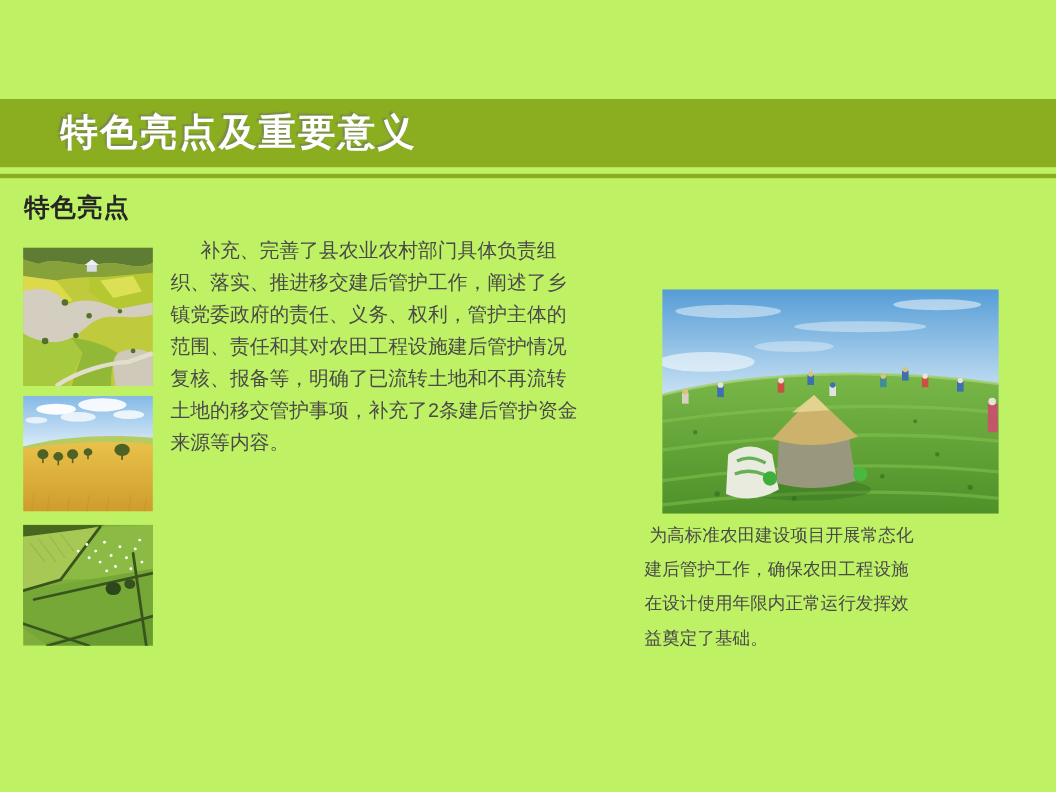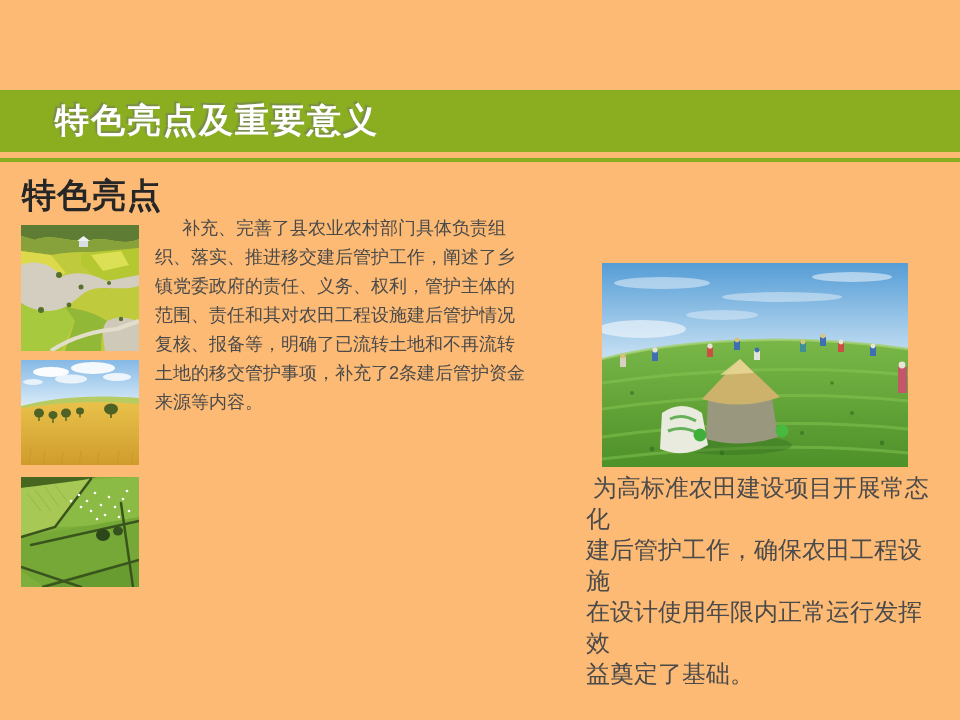--- a/index.html
+++ b/index.html
@@ -1,60 +1,60 @@
 <!DOCTYPE html>
 <html><head>
 <meta charset="utf-8">
 <style>
   html,body{margin:0;padding:0;background:#ffffff;}
   .slide{
     position:relative;
     width:960px;height:720px;
-    background:#fdba74;
+    background:#bef264;
     overflow:hidden;
     font-family:"Liberation Sans","DejaVu Sans",sans-serif;
   }
   .title-band{
     position:absolute;left:0;top:90px;width:960px;height:62px;
     background:#8aae20;
     display:flex;align-items:center;
   }
   .title-band h1{
     margin:0 0 0 55px;
     font-size:34px;font-weight:bold;color:#ffffff;
     letter-spacing:2px;
     text-shadow:-2px -2px 1px rgba(110,115,110,0.55);
   }
   .title-rule{
     position:absolute;left:0;top:158px;width:960px;height:4px;
     background:#8aae20;
   }
   h2.section-heading{
     position:absolute;margin:0;
-    font-size:34px;font-weight:bold;color:#262626;
+    font-size:23px;font-weight:bold;color:#262626;
     letter-spacing:1px;
   }
   #left-heading{left:22px;top:173px;}
   #right-heading{left:602px;top:215px;}
   figure{position:absolute;margin:0;padding:0;}
   figure svg{display:block;width:100%;height:100%;}
   #img-paddy{left:21px;top:225px;width:118px;height:126px;}
   #img-wheat{left:21px;top:360px;width:118px;height:105px;}
   #img-pasture{left:21px;top:477px;width:118px;height:110px;}
   #img-tea{left:602px;top:263px;width:306px;height:204px;}
   .left-text{
     position:absolute;left:155px;top:214px;width:440px;
     color:#4a4a4a;font-size:18px;line-height:29px;
   }
   .left-text p{margin:0;white-space:pre-line;}
   .para-1{text-indent:27px;}
   .para-2{text-indent:44px;}
   .right-text{
     position:absolute;left:586px;top:472px;width:345px;
-    margin:0;color:#4a4a4a;font-size:24px;line-height:31px;
+    margin:0;color:#4a4a4a;font-size:16px;line-height:31px;
     white-space:pre-wrap;
   }
 </style>
 </head>
 <body>
 
 <div class="slide">
 
   <header class="title-band">
     <h1>特色亮点及重要意义</h1>

